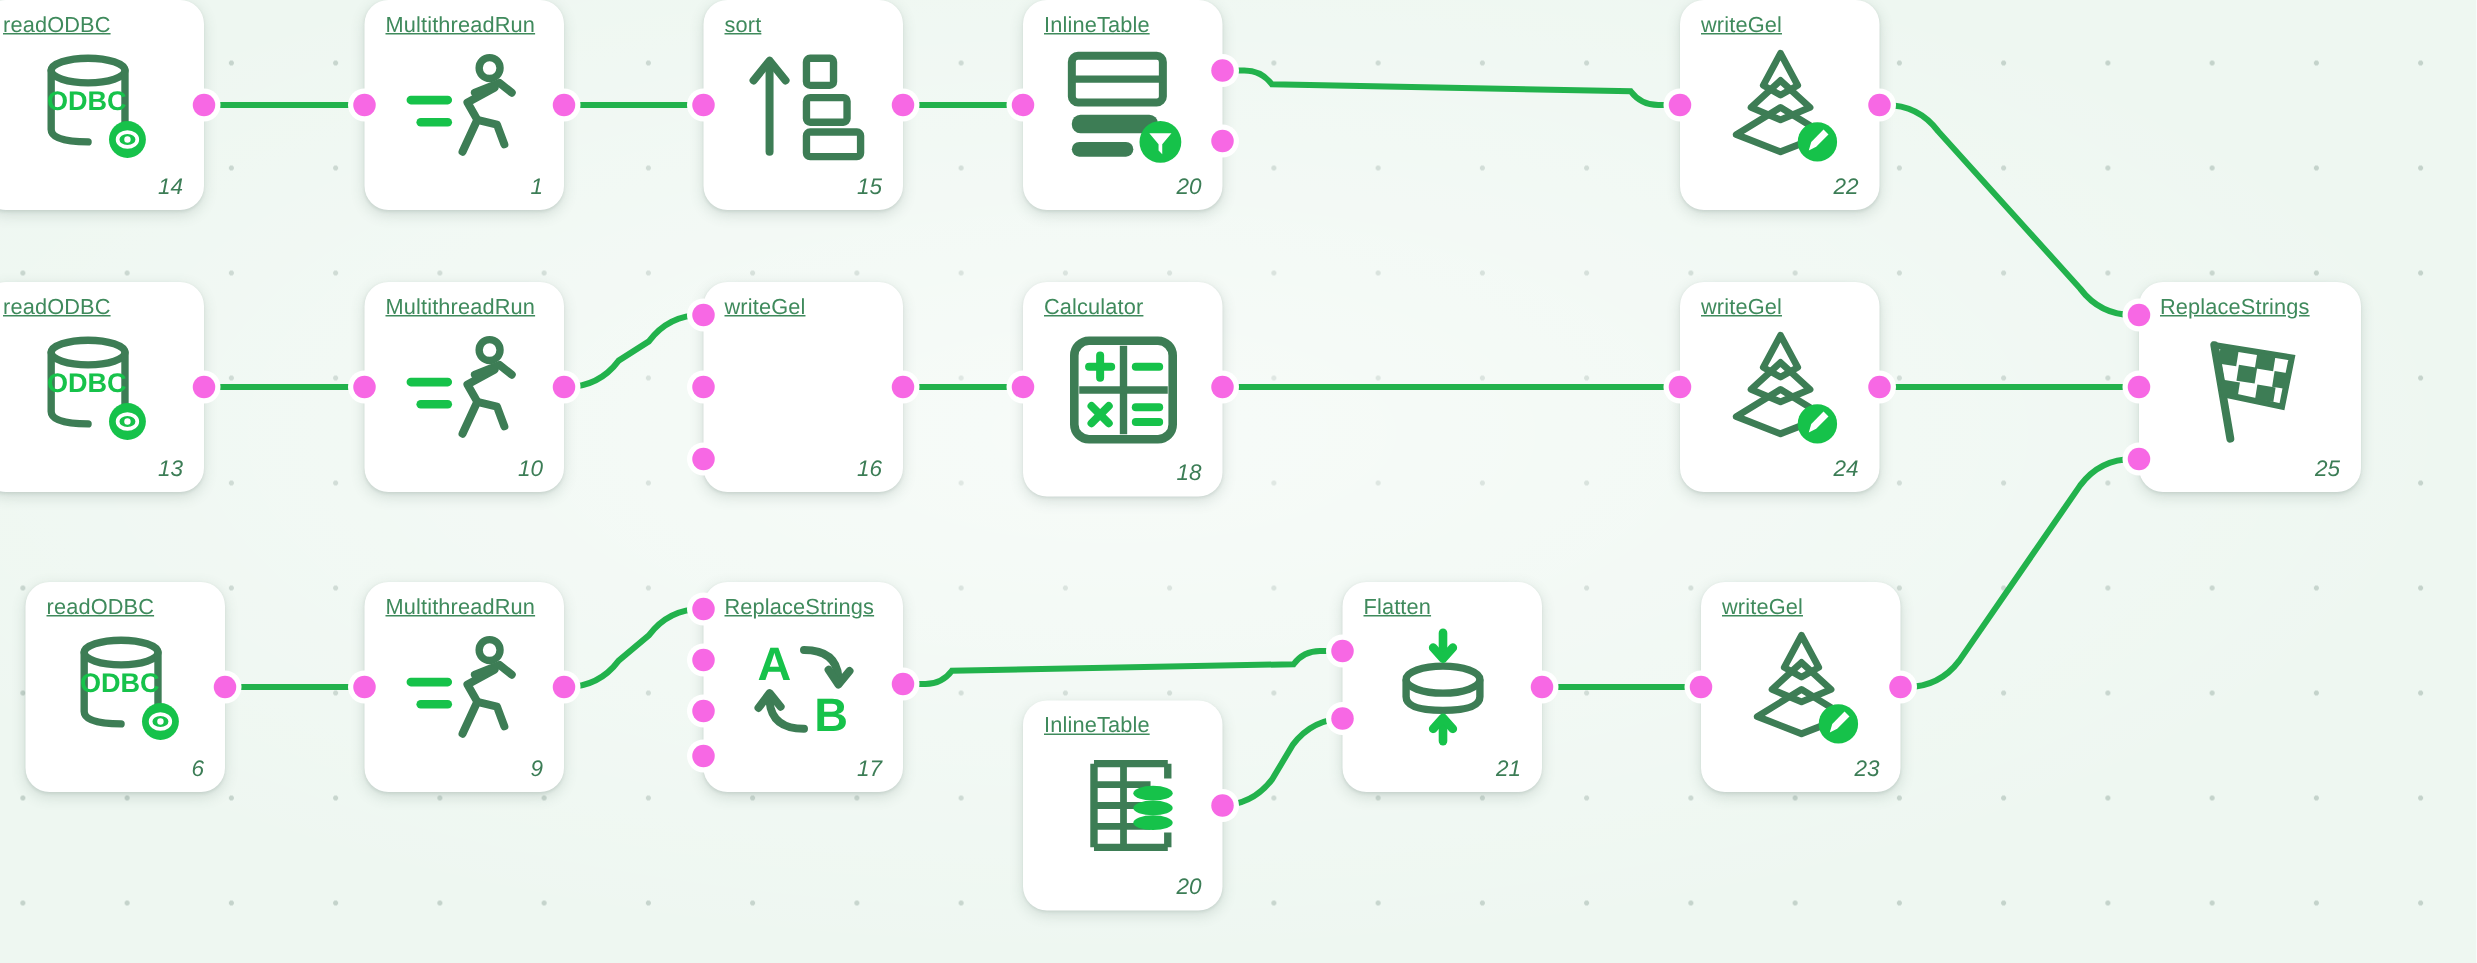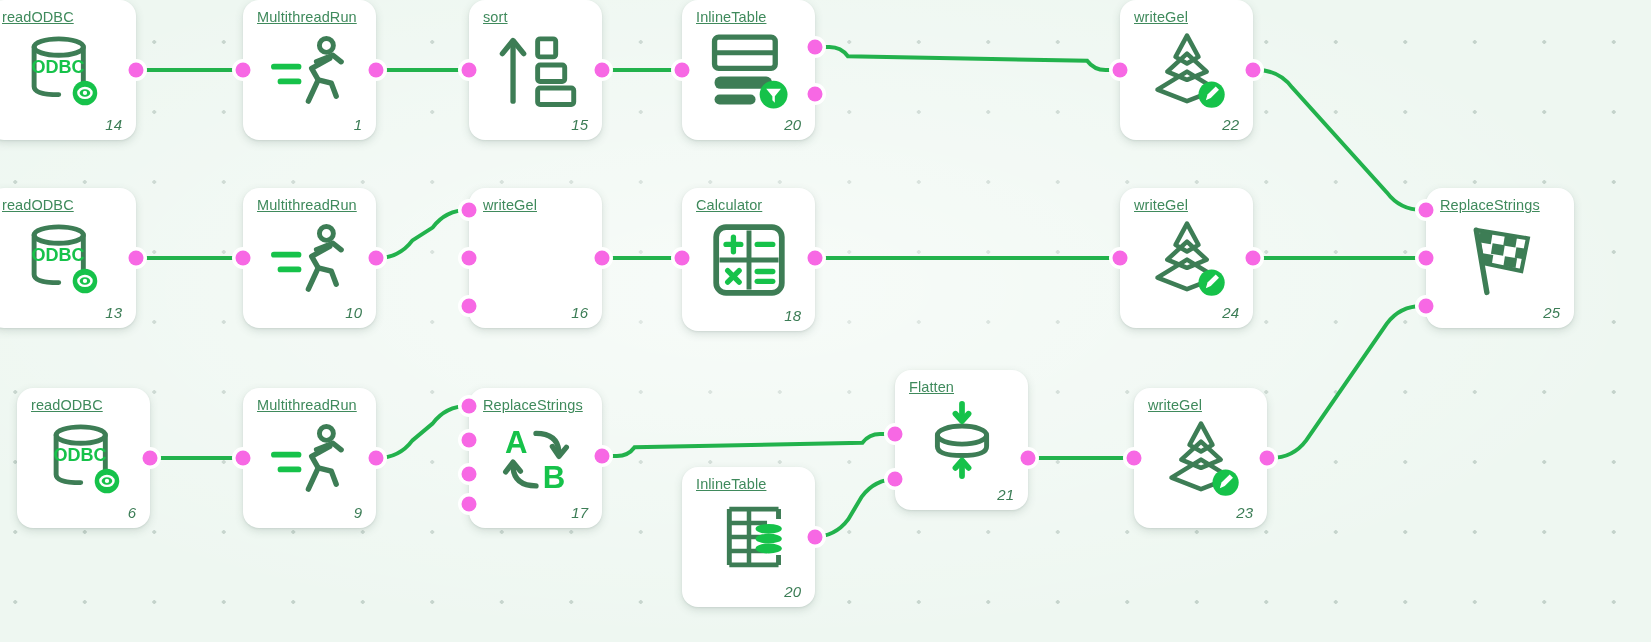--- a/index.html
+++ b/index.html
@@ -329,21 +329,21 @@
       <line x1="50" y1="16" x2="50" y2="84" stroke="#3d7d55" stroke-width="5.5"></line>
       <g>
         <ellipse cx="74" cy="40" rx="16" ry="6" fill="#16c24a"></ellipse>
         <ellipse cx="74" cy="52" rx="16" ry="6" fill="#16c24a"></ellipse>
         <ellipse cx="74" cy="64" rx="16" ry="6" fill="#16c24a"></ellipse>
       </g>
     </svg></div>
         <div class="node-num">20</div>
       </div>
       <div class="port" style="left: 815px; top: 537px;"></div>
-      <div class="node" style="left: 895px; top: 370px; width: 133px; height: 140px;">
+      <div class="node" style="left: 895px; top: 388px; width: 133px; height: 140px;">
         <div class="node-title">Flatten</div>
         <div class="node-icon">
     <svg viewBox="0 0 100 100" width="100%" height="100%">
       <ellipse cx="50" cy="44" rx="30" ry="11" fill="none" stroke="#3d7d55" stroke-width="6"></ellipse>
       <path d="M20 44 V58 q0 11 30 11 t30 -11 V44" fill="none" stroke="#3d7d55" stroke-width="6"></path>
       <line x1="50" y1="6" x2="50" y2="24" stroke="#16c24a" stroke-width="7" stroke-linecap="round"></line>
       <path d="M42 18 L50 27 L58 18" fill="none" stroke="#16c24a" stroke-width="7" stroke-linecap="round" stroke-linejoin="round"></path>
       <line x1="50" y1="94" x2="50" y2="78" stroke="#16c24a" stroke-width="7" stroke-linecap="round"></line>
       <path d="M42 84 L50 75 L58 84" fill="none" stroke="#16c24a" stroke-width="7" stroke-linecap="round" stroke-linejoin="round"></path>
     </svg></div>

